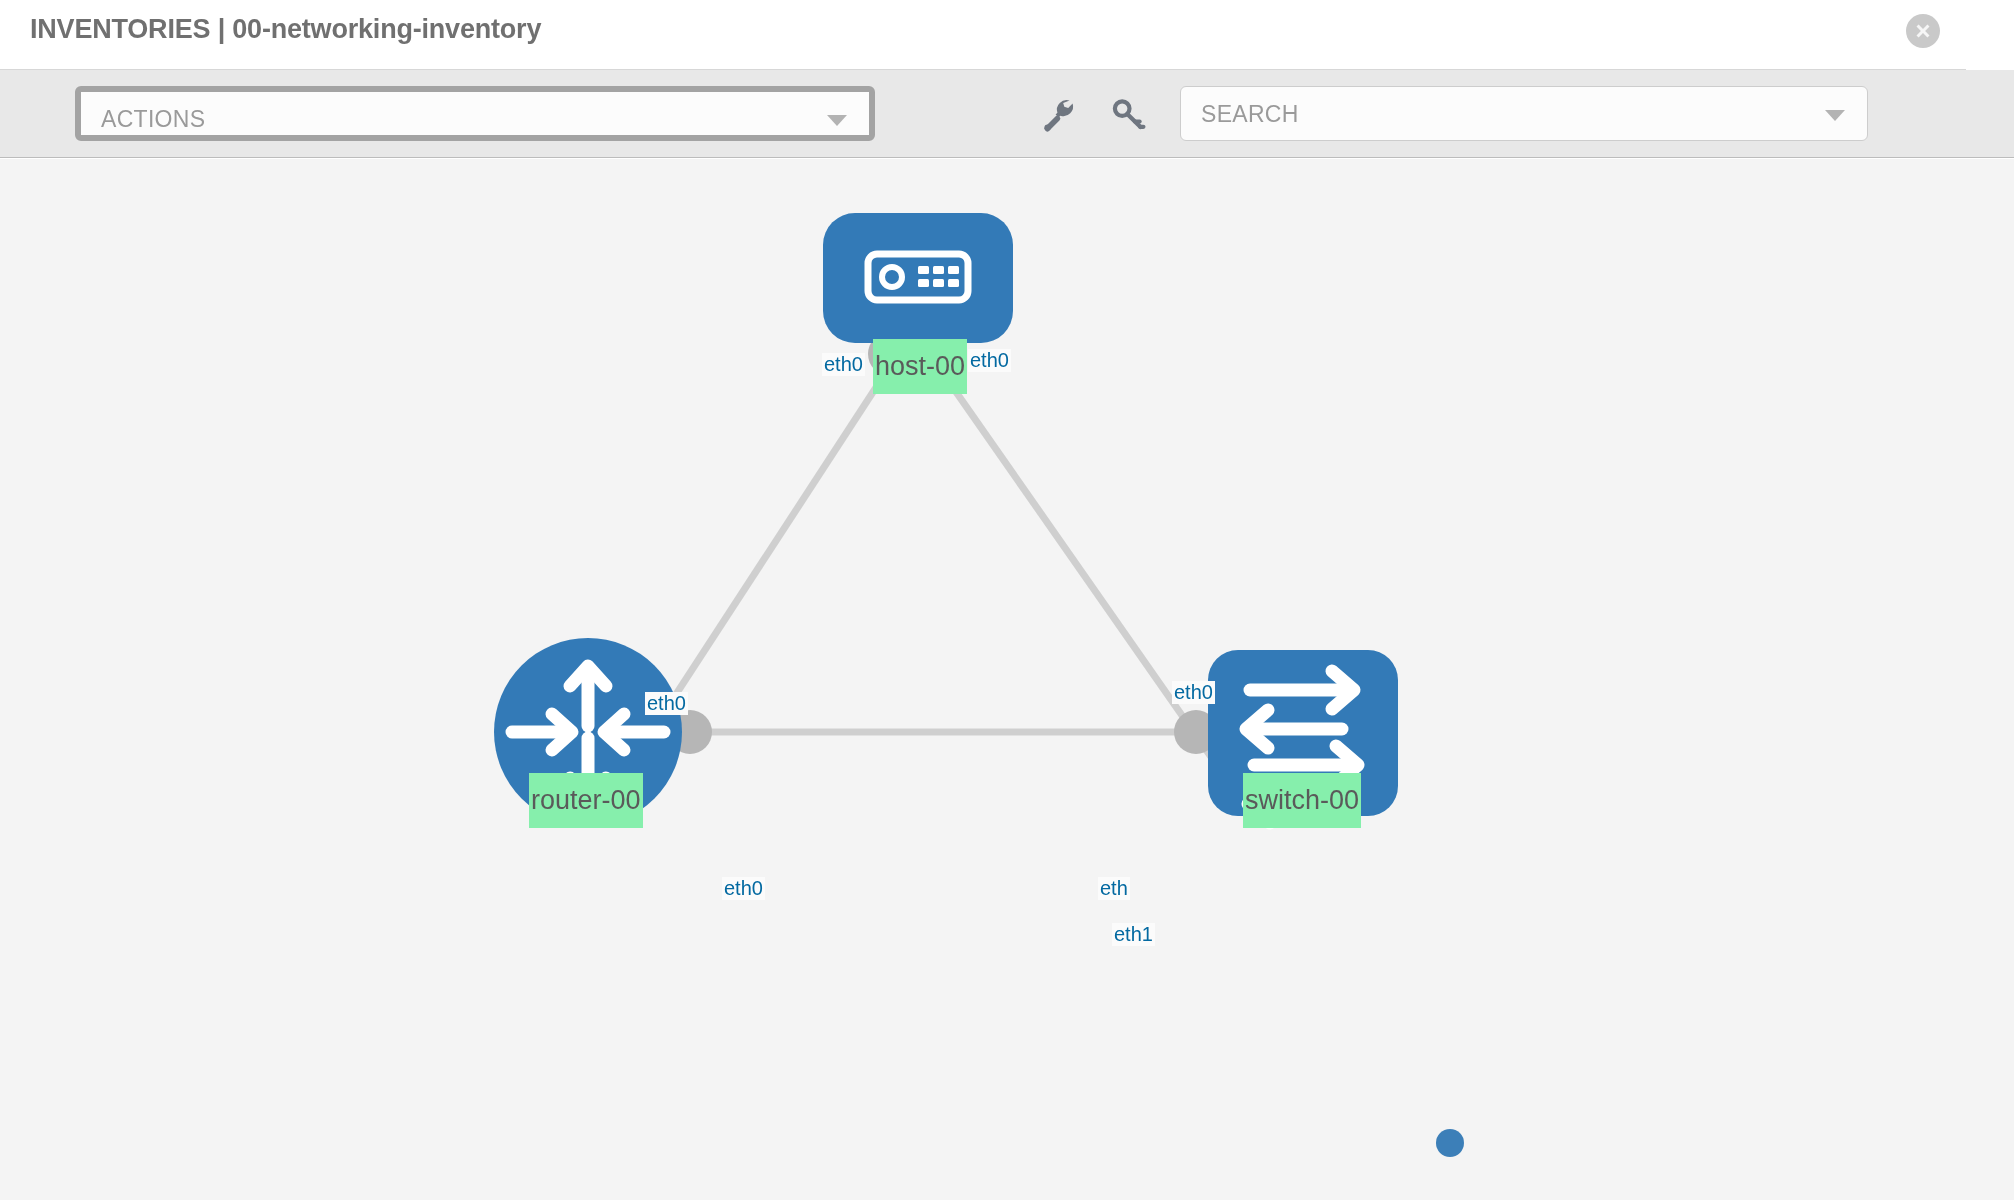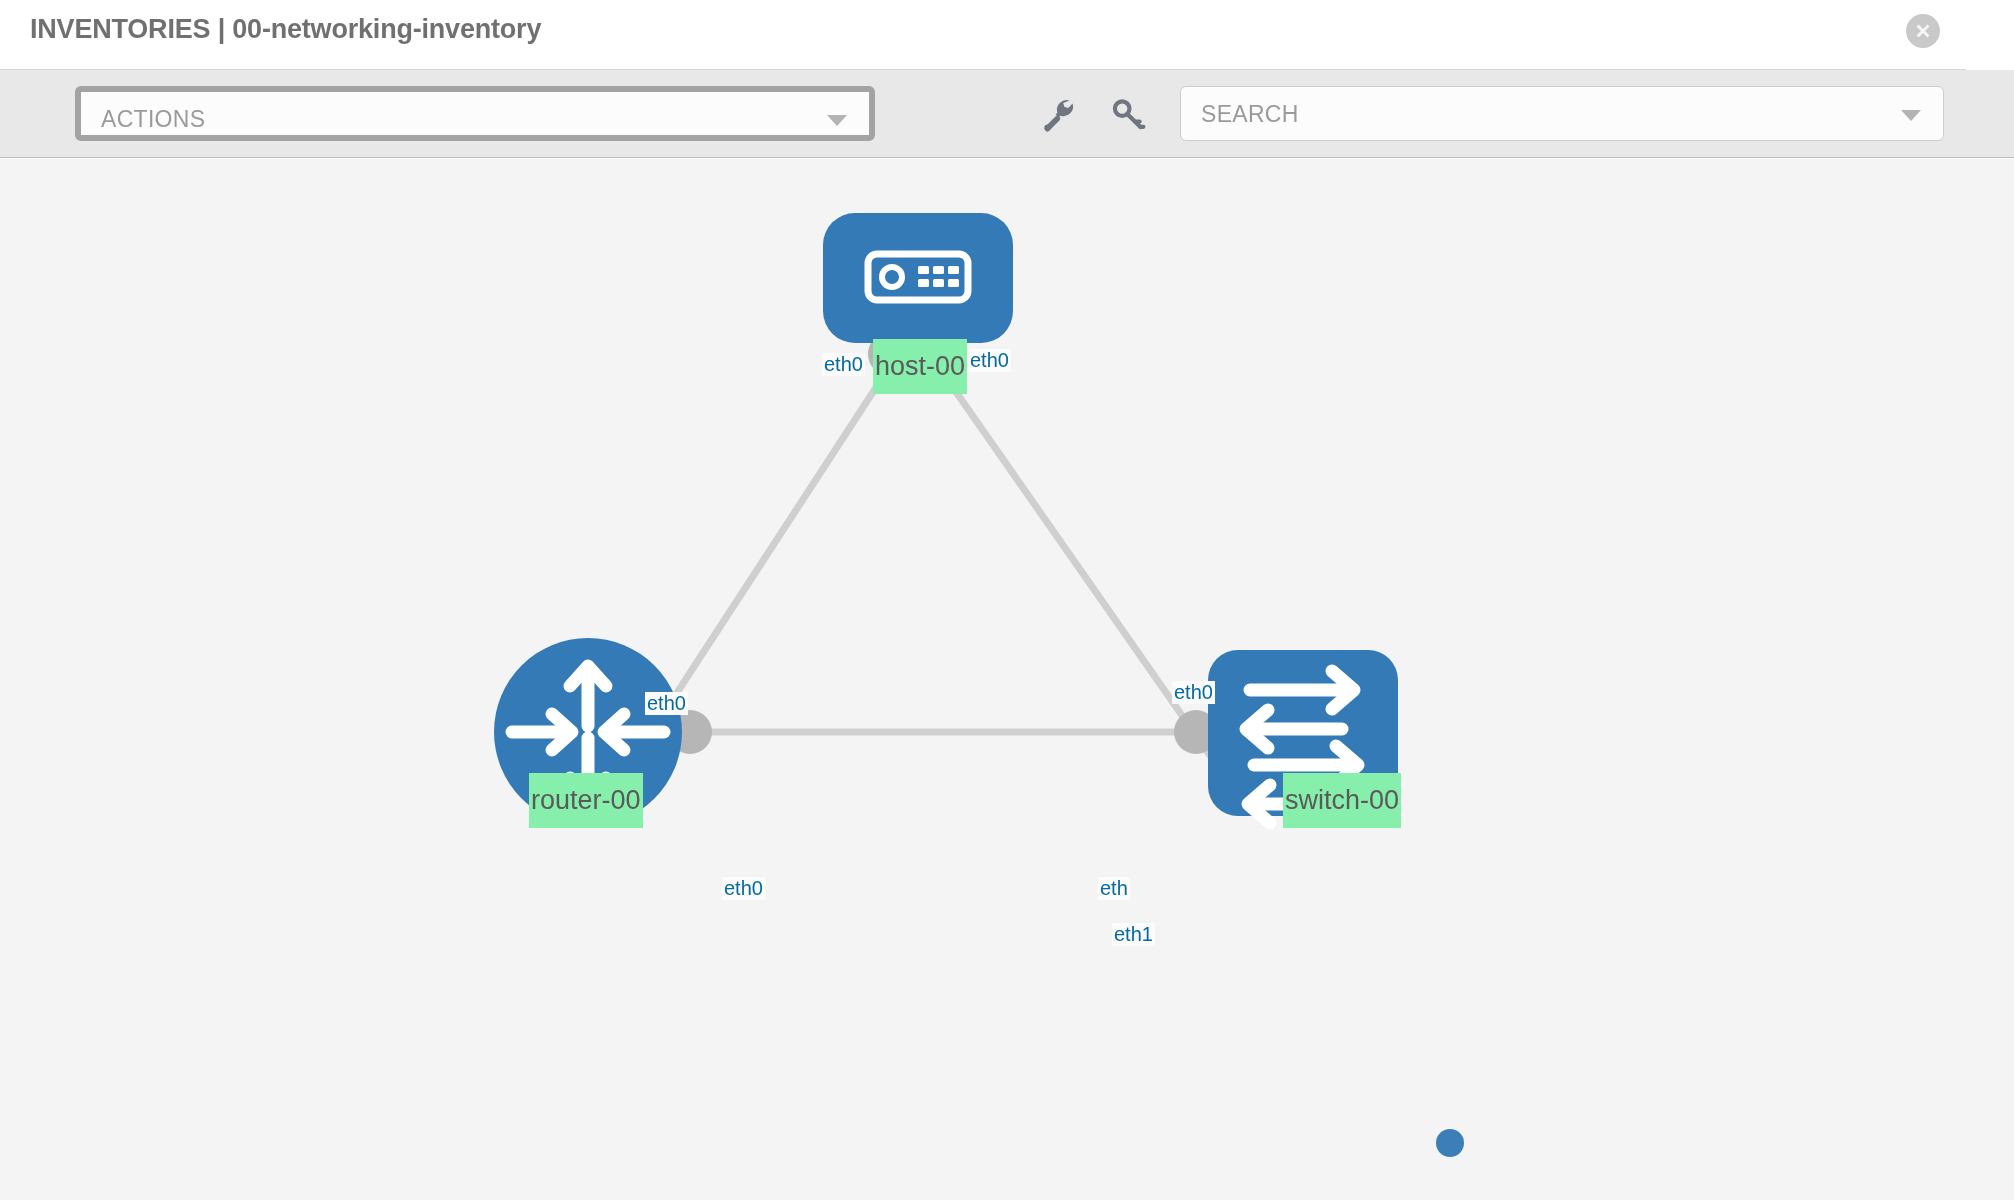--- a/index.html
+++ b/index.html
@@ -83,21 +83,21 @@
     top: 24px;
     width: 42px; height: 42px;
     cursor: pointer;
   }
   .tool-icon.wrench { left: 1039px; }
   .tool-icon.key    { left: 1107px; }
 
   .search-select {
     position: absolute;
     left: 1180px; top: 16px;
-    width: 764px; height: 55px;
+    width: 688px; height: 55px;
     background: #fcfcfc;
     border: 1px solid #cdcdcd;
     border-radius: 6px;
     padding-left: 36px;
   }
   .search-select .sel-label {
     position: absolute;
     left: 20px; top: 14px;
     font-size: 23px;
     color: #9a9a9a;
@@ -289,21 +289,21 @@
           <path d="M1336 587 L1358 606 L1336 625"></path>
 
           <path d="M1344 645 L1250 645"></path>
           <path d="M1270 626 L1248 645 L1270 664"></path>
         </g>
       </g>
     </svg>
 
     <div class="node-label" style="left:873px;  top:180px;">host-00</div>
     <div class="node-label" style="left:529px;  top:614px;">router-00</div>
-    <div class="node-label" style="left:1243px; top:614px;margin-left:40px;">switch-00</div>
+    <div class="node-label" style="left:1243px; top:614px;">switch-00</div>
 
     <div class="edge-label" style="left:822px;  top:194px;">eth0</div>
     <div class="edge-label" style="left:968px;  top:190px;">eth0</div>
     <div class="edge-label" style="left:645px;  top:533px;">eth0</div>
     <div class="edge-label" style="left:1172px; top:522px;">eth0</div>
     <div class="edge-label" style="left:722px;  top:718px;">eth0</div>
     <div class="edge-label" style="left:1098px; top:718px;">eth</div>
     <div class="edge-label" style="left:1112px; top:718px;margin-top:46px;">eth1</div>
   </div>
 

